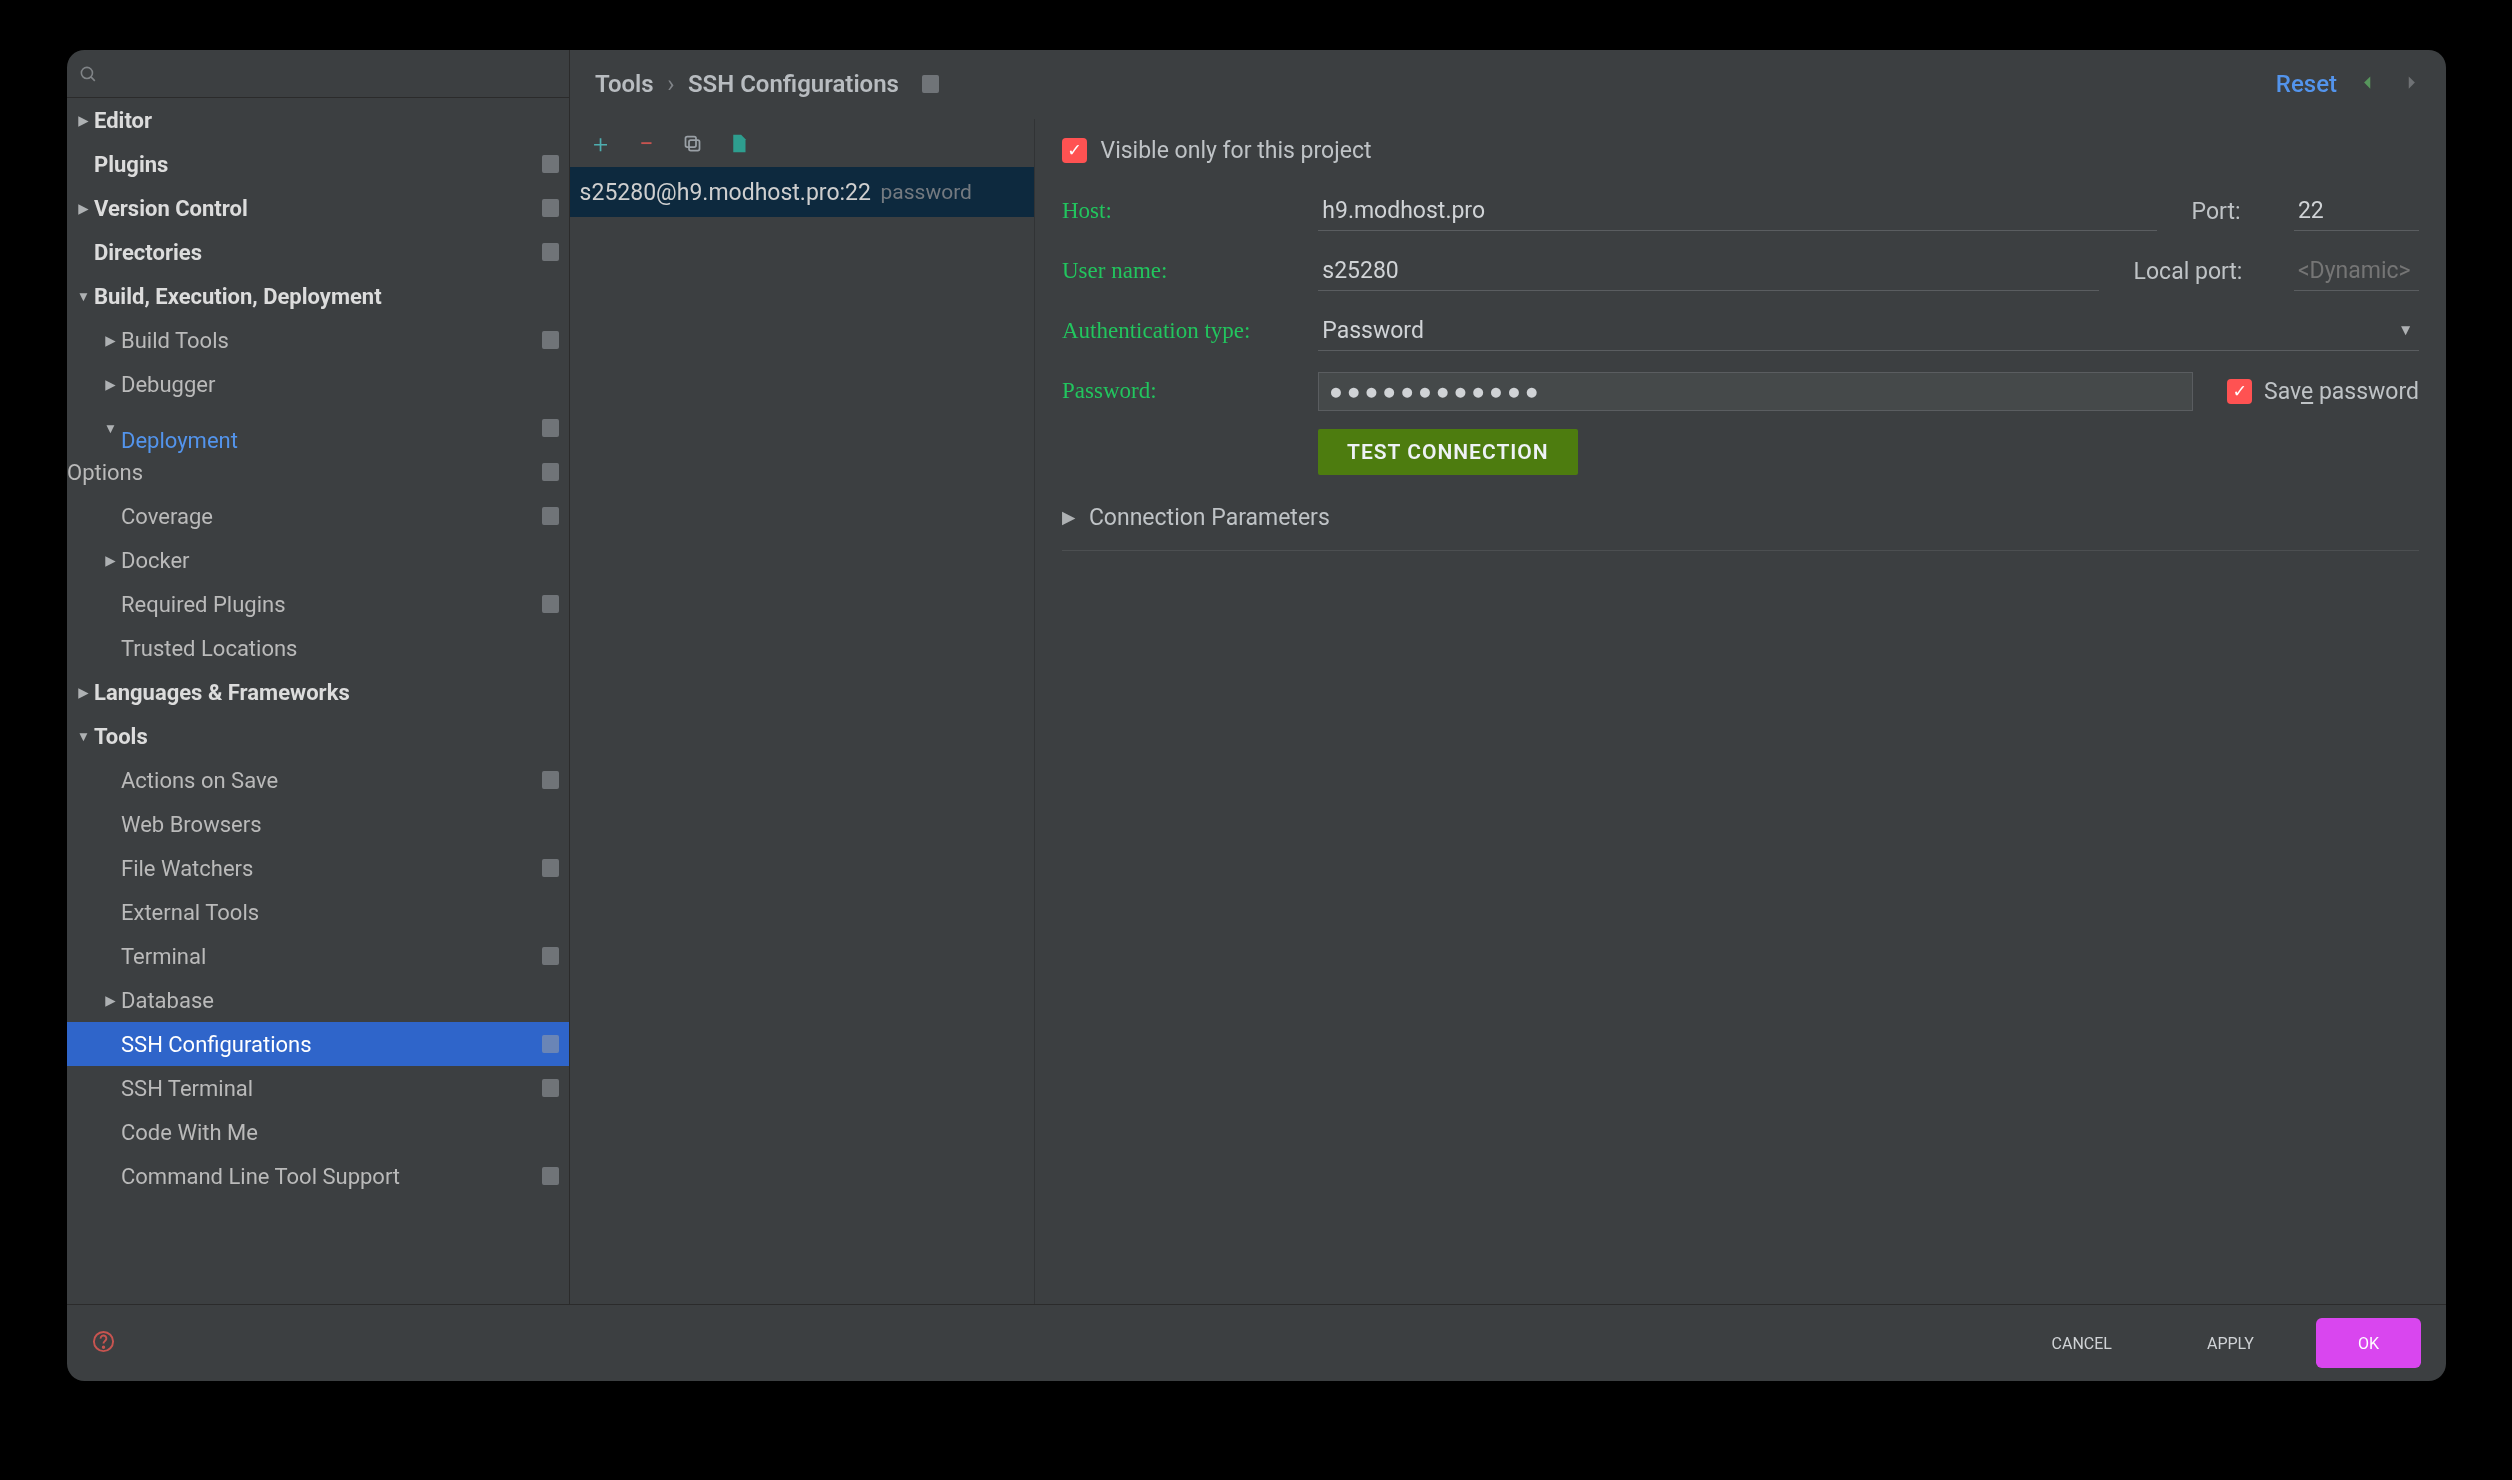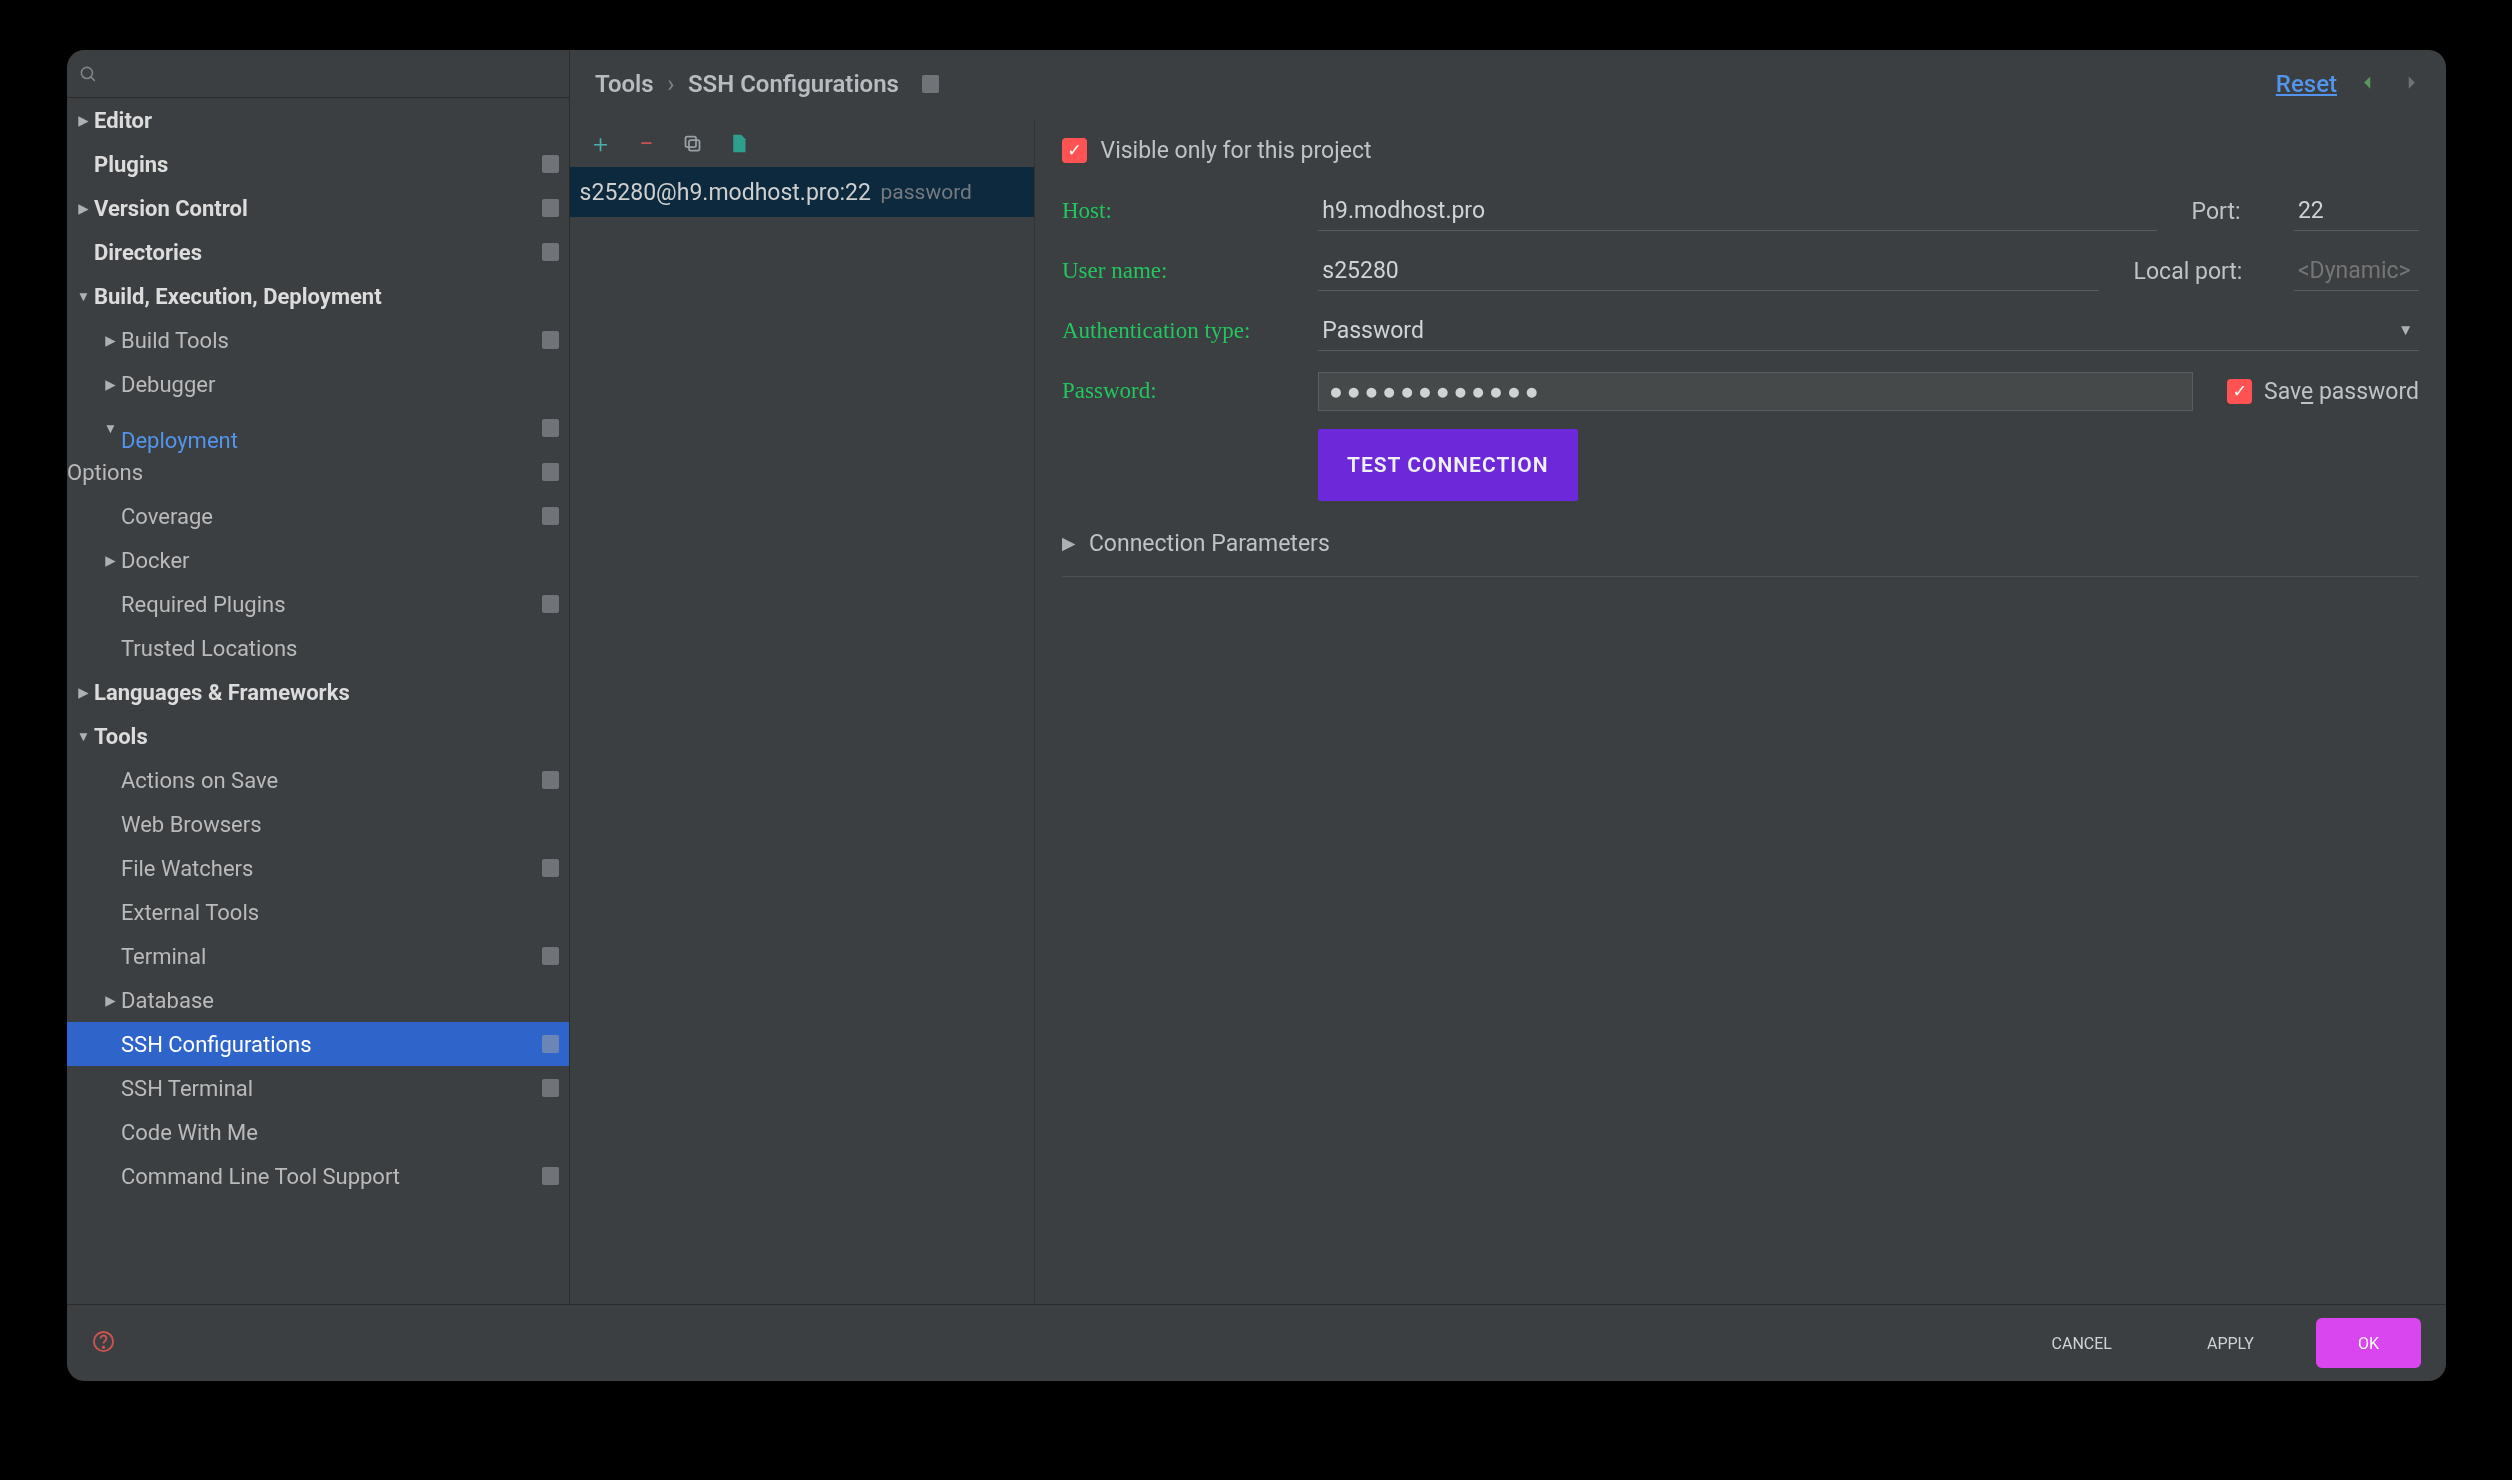--- a/index.html
+++ b/index.html
@@ -50,21 +50,21 @@
   .indent2 { }
   .deploy-link { color:#5394ec;margin-top:24px; }
 
   
   .right { flex:1; display:flex; flex-direction:column; }
   .crumb-row { height:69px; display:flex; align-items:center; padding:0 25px 0 25px; border-bottom:1px solid #2b2b2b00; }
   .crumbs { display:flex; align-items:center; gap:13.5px; color:#b8bcc0; font-size:24px; font-weight:600;}
   .crumb-sep { color:#808488; font-weight:400;}
   .crumb-proj { width:17.4px; height:17.4px; background:#9aa0a6; border-radius:1.9px; opacity:.55; margin-left:9.6px;}
   .crumb-actions { margin-left:auto; display:flex; align-items:center; gap:21px; }
-  .reset { color:#5394ec; font-size:24px; font-weight:500;text-decoration:underline; }
+  .reset { color:#5394ec; font-size:24px; font-weight:500; }
   .nav-arrow { color:#57965c; }
   .nav-arrow.disabled { color:#6f7275; }
 
   .content { flex:1; display:flex; min-height:0; }
 
   .mid { width:465px; border-right:1px solid #313335; display:flex; flex-direction:column; }
   .mid-toolbar { height:48px; display:flex; align-items:center; gap:23px; padding-left:19px;}
   .tb-ico { width:23px; height:23px; display:flex; align-items:center; justify-content:center; }
   .mid-list { flex:1; }
   .conn-item { height:50px; display:flex; align-items:center; padding:0 13.5px 0 9.6px; background:#0d293e; color:#cfcfcf; font-size:23px;}
@@ -82,22 +82,22 @@
   .port-lbl { width:87px; margin-left:19px;}
   .port-field { width:125px; flex:0 0 125px;}
   .select-wrap { flex:1; position:relative; }
   .select-wrap .caret { position:absolute; right:5.8px; top:9.6px; color:#aeb1b3; font-size:15.4px;}
   .pw-field {
     flex:1; height:39px; background:#45494a; border:1px solid #5a5d60; border-radius:0; color:#d0d3d6; font-size:23px; padding:0 9.6px; letter-spacing:3.9px; outline:none;
   }
   .save-pw { display:flex; align-items:center; gap:11.6px; margin-left:19px;}
   .test-row { padding-left:256px; margin-top:7.7px;}
   .test-btn {
-    background:#6d28d9; color:#eef2f6; font-size:21px; font-weight:600; letter-spacing:1px;
-    border:none; padding:24px 29px; border-radius:1.9px;
+    background:#4d7c0f; color:#eef2f6; font-size:21px; font-weight:600; letter-spacing:1px;
+    border:none; padding:11px 29px; border-radius:1.9px;
   }
   .params-row { display:flex; align-items:center; gap:13.5px; height:67px; border-bottom:1px solid #4c4f51; margin-top:9.6px;}
   .params-chev { color:#aeb1b3; font-size:17.4px;}
 
   
   .footer { height:77px; border-top:1px solid #2b2b2b; display:flex; align-items:center; padding:0 25px; }
   .help { color:#c75450; }
   .footer-spacer { flex:1; }
   .btn { height:50px; padding:0 33px; border:none; border-radius:5.8px; font-size:16px; font-weight:400; color:#d0d3d6; background:transparent;}
   .btn + .btn { margin-left:29px;}

